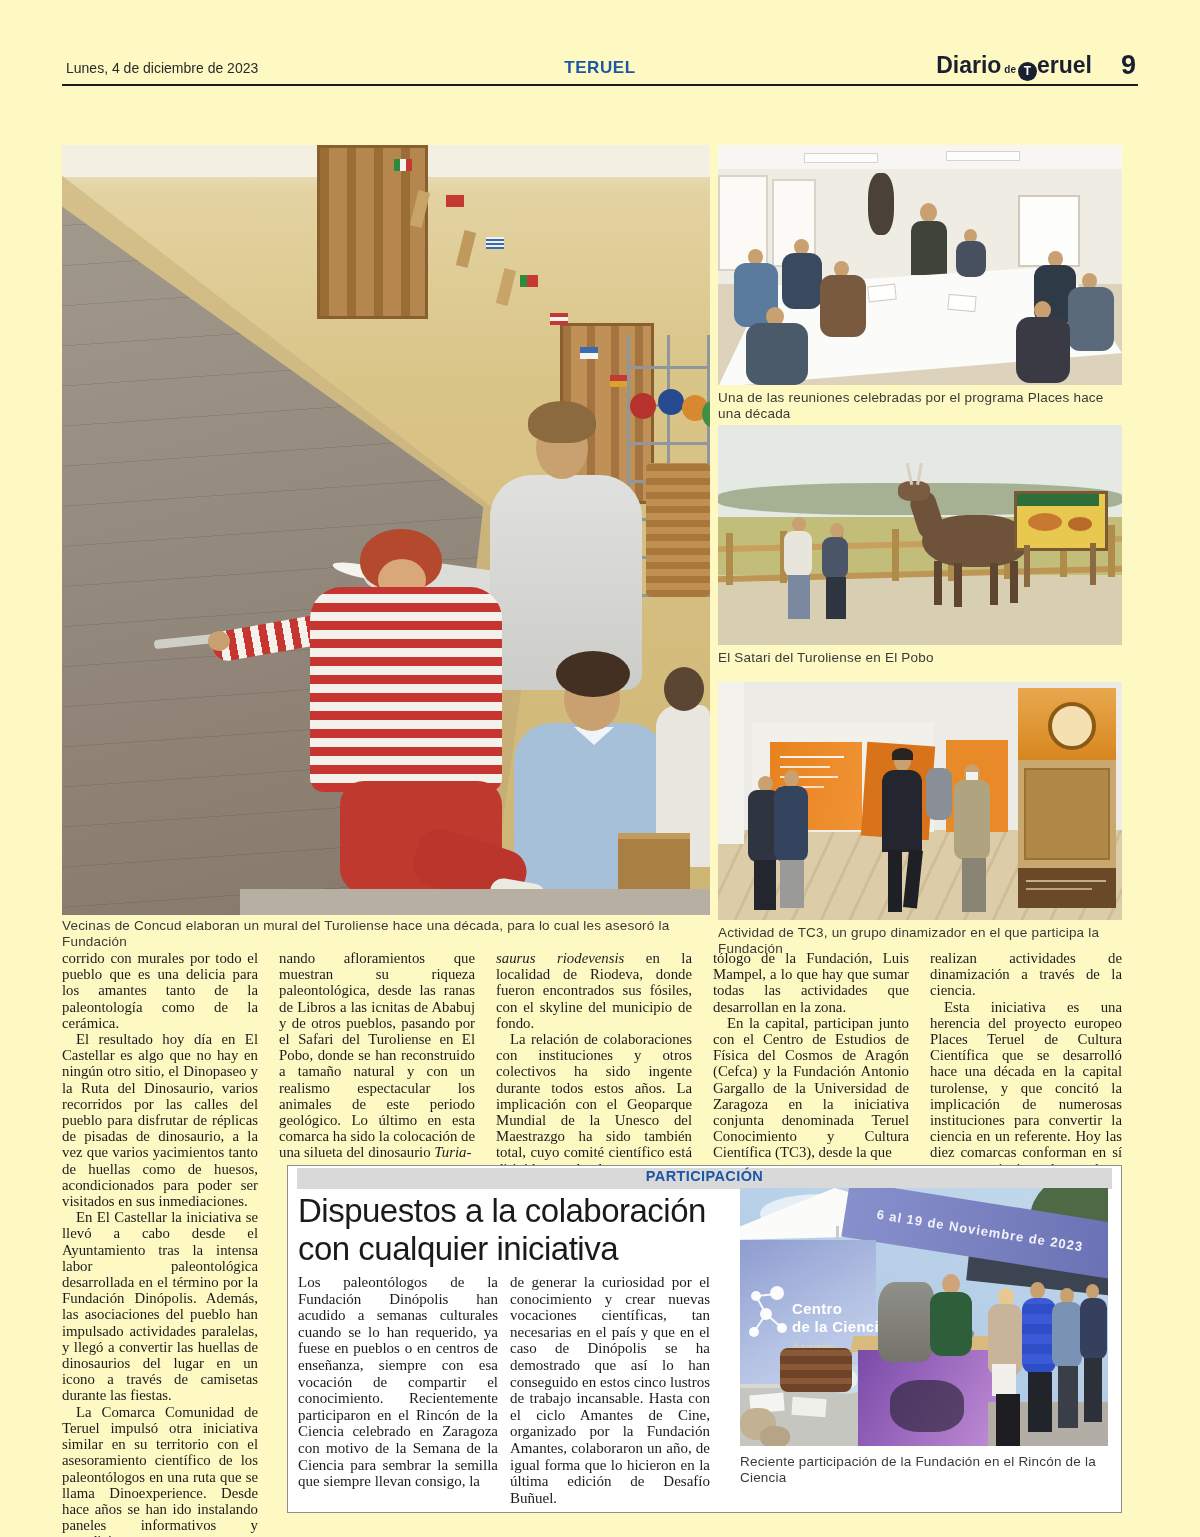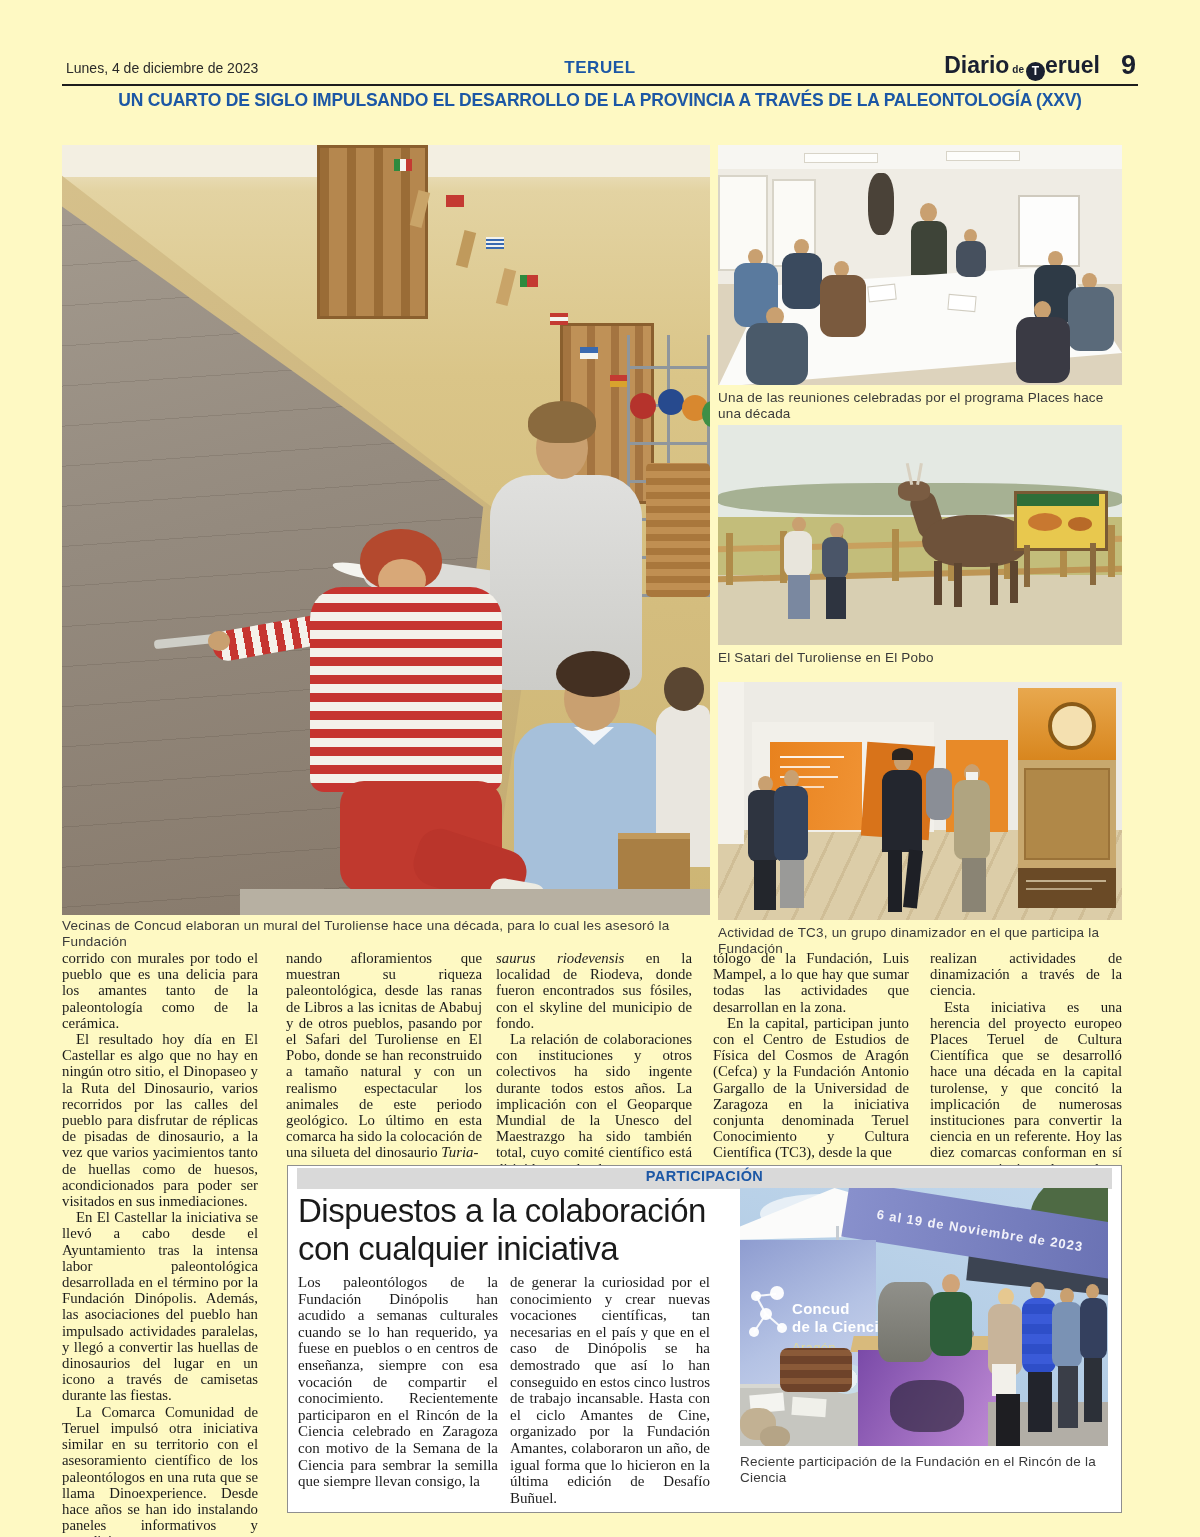--- a/index.html
+++ b/index.html
@@ -24,31 +24,30 @@
 </style>
 </head>
 <body>
 
 <div class="page">
 
   <span class="ab" style="left:66px;top:60px;font:14px 'Liberation Sans',sans-serif;color:#2a2a2a">Lunes, 4 de diciembre de 2023</span>
 
   <span class="ab blue" style="left:0;right:0;top:58px;text-align:center;font:bold 17px 'Liberation Sans',sans-serif;letter-spacing:.6px">TERUEL</span>
 
-  <div class="brand" style="right:100px;top:52px">
+  <div class="brand" style="right:108px;top:52px">
     <span style="font-size:23px">Diario</span>
     <span style="font-size:10px;margin:12px 2px 0 3px">de</span>
     <span class="circleT">T</span>
     <span style="font-size:23px">eruel</span>
   </div>
   <span class="ab" style="right:64px;top:50px;font:bold 27px 'Liberation Sans',sans-serif;color:#1a2030">9</span>
 
   <div class="ab" style="left:62px;top:84px;width:1076px;height:2px;background:#1d1d1d"></div>
 
-  <div class="ab blue" style="left:0;right:0;top:90px;text-align:center;font:bold 17.5px 'Liberation Sans',sans-serif;letter-spacing:-.2px">UN CUARTO DE SIGLO IMPULSANDO EL DESARROLLO DE LA PROVINCIA A TRAVÉS DE LA PALEONTOLOGÍA (XXV)</div>
 
   <figure class="ph" style="left:62px;top:145px;width:648px;height:770px;background:linear-gradient(180deg,#f2ead6 0,#e3d3a2 6%,#dac588 30%,#d4bd7e 60%,#cdb574 100%)">
 
     <div class="ab" style="left:0;top:0;width:100%;height:32px;background:#f3efe2"></div>
 
     <div class="ab" style="left:255px;top:0;width:105px;height:168px;border:3px solid #8a5f2e;background:repeating-linear-gradient(90deg,#9a6c36 0 9px,#b5874e 9px 27px)"></div>
     <div class="ab" style="left:498px;top:178px;width:88px;height:175px;border:3px solid #8a5f2e;background:repeating-linear-gradient(90deg,#a47440 0 8px,#bf9157 8px 24px)"></div>
 
     <div class="ab" style="left:0;top:0;width:100%;height:100%">
       <div class="ab" style="left:332px;top:14px;width:18px;height:12px;background:linear-gradient(90deg,#2e8a3e 0 33%,#f5f5f0 33% 66%,#c43a32 66%)"></div>
@@ -208,21 +207,21 @@
     <div class="ab" style="left:244px;top:176px;width:24px;height:54px;background:#8a8474"></div>
   </figure>
   <figcaption class="cap" style="left:718px;top:925px;width:404px">Actividad de TC3, un grupo dinamizador en el que participa la Fundación</figcaption>
 
   <div class="bodycol" style="left:62px;top:950px;width:196px">
     <p>corrido con murales por todo el pueblo que es una delicia para los amantes tanto de la paleontología como de la cerámica.</p>
     <p class="ind">El resultado hoy día en El Castellar es algo que no hay en ningún otro sitio, el Dinopaseo y la Ruta del Dinosaurio, varios recorridos por las calles del pueblo para disfrutar de réplicas de pisadas de dinosaurio, a la vez que varios yacimientos tanto de huellas como de huesos, acondicionados para poder ser visitados en sus inmediaciones.</p>
     <p class="ind">En El Castellar la iniciativa se llevó a cabo desde el Ayuntamiento tras la intensa labor paleontológica desarrollada en el término por la Fundación Dinópolis. Además, las asociaciones del pueblo han impulsado actividades paralelas, y llegó a convertir las huellas de dinosaurios del lugar en un icono a través de camisetas durante las fiestas.</p>
     <p class="ind">La Comarca Comunidad de Teruel impulsó otra iniciativa similar en su territorio con el asesoramiento científico de los paleontólogos en una ruta que se llama Dinoexperience. Desde hace años se han ido instalando paneles informativos y acondicio-</p>
   </div>
-  <div class="bodycol" style="left:286px;top:950px;width:196px">
+  <div class="bodycol" style="left:279px;top:950px;width:196px">
     <p><span>nando afloramientos que muestran su riqueza paleontológica, desde las ranas de Libros a las icnitas de Ababuj y de otros pueblos, pasando por el Safari del Turoliense en El Pobo, donde se han reconstruido a tamaño natural y con un realismo espectacular los animales de este periodo geológico. Lo último en esta comarca ha sido la colocación de una silueta del dinosaurio </span><i>Turia-</i></p>
   </div>
   <div class="bodycol" style="left:496px;top:950px;width:196px">
     <p><i>saurus riodevensis</i><span> en la localidad de Riodeva, donde fueron encontrados sus fósiles, con el skyline del municipio de fondo.</span></p>
     <p class="ind">La relación de colaboraciones con instituciones y otros colectivos ha sido ingente durante todos estos años. La implicación con el Geoparque Mundial de la Unesco del Maestrazgo ha sido también total, cuyo comité científico está dirigido por el paleon-</p>
   </div>
   <div class="bodycol" style="left:713px;top:950px;width:196px">
     <p>tólogo de la Fundación, Luis Mampel, a lo que hay que sumar todas las actividades que desarrollan en la zona.</p>
     <p class="ind">En la capital, participan junto con el Centro de Estudios de Física del Cosmos de Aragón (Cefca) y la Fundación Antonio Gargallo de la Universidad de Zaragoza en la iniciativa conjunta denominada Teruel Conocimiento y Cultura Científica (TC3), desde la que</p>
   </div>
@@ -255,21 +254,21 @@
         <line x1="10" y1="12" x2="20" y2="30" stroke="#fff" stroke-width="2" opacity=".9"></line>
         <line x1="20" y1="30" x2="8" y2="48" stroke="#fff" stroke-width="2" opacity=".9"></line>
         <line x1="20" y1="30" x2="36" y2="44" stroke="#fff" stroke-width="2" opacity=".9"></line>
         <circle cx="10" cy="12" r="5" fill="#fff" opacity=".95"></circle>
         <circle cx="31" cy="9" r="7" fill="#fff" opacity=".95"></circle>
         <circle cx="20" cy="30" r="6" fill="#fff" opacity=".95"></circle>
         <circle cx="8" cy="48" r="5" fill="#fff" opacity=".95"></circle>
         <circle cx="36" cy="44" r="5" fill="#fff" opacity=".95"></circle>
       </svg>
       <div class="ab" style="left:52px;top:112px;color:#fff;font:bold 15px/18px 'Liberation Sans',sans-serif;letter-spacing:.3px">
-        <div>Concud</div>
+        <div>Centro</div>
         <div>de la Ciencia</div>
         <div style="color:#ded89a;font-weight:400;font-size:13px;margin-top:3px">Aragón</div>
       </div>
       <div class="ab" style="left:0;top:196px;width:126px;height:62px;background:#c6c6c0;border-top:4px solid #d8d8d2"></div>
       <div class="ab" style="left:10px;top:206px;width:34px;height:18px;background:#f4f4f0;transform:rotate(-5deg)"></div>
       <div class="ab" style="left:52px;top:210px;width:34px;height:18px;background:#f0f0ea;transform:rotate(4deg)"></div>
       <div class="ab" style="left:86px;top:176px;width:42px;height:30px;border-radius:50%;background:radial-gradient(circle,#e8f0f4 0 40%,#c8dce8 40% 70%,#e8c86a 70%)"></div>
       <div class="ab" style="left:40px;top:160px;width:72px;height:44px;border-radius:8px;background:repeating-linear-gradient(0deg,#6e432a 0 8px,#8a5a38 8px 14px)"></div>
       <div class="ab" style="left:0;top:220px;width:36px;height:32px;border-radius:45%;background:#c2b193"></div>
       <div class="ab" style="left:20px;top:238px;width:30px;height:22px;border-radius:45%;background:#b5a486"></div>

